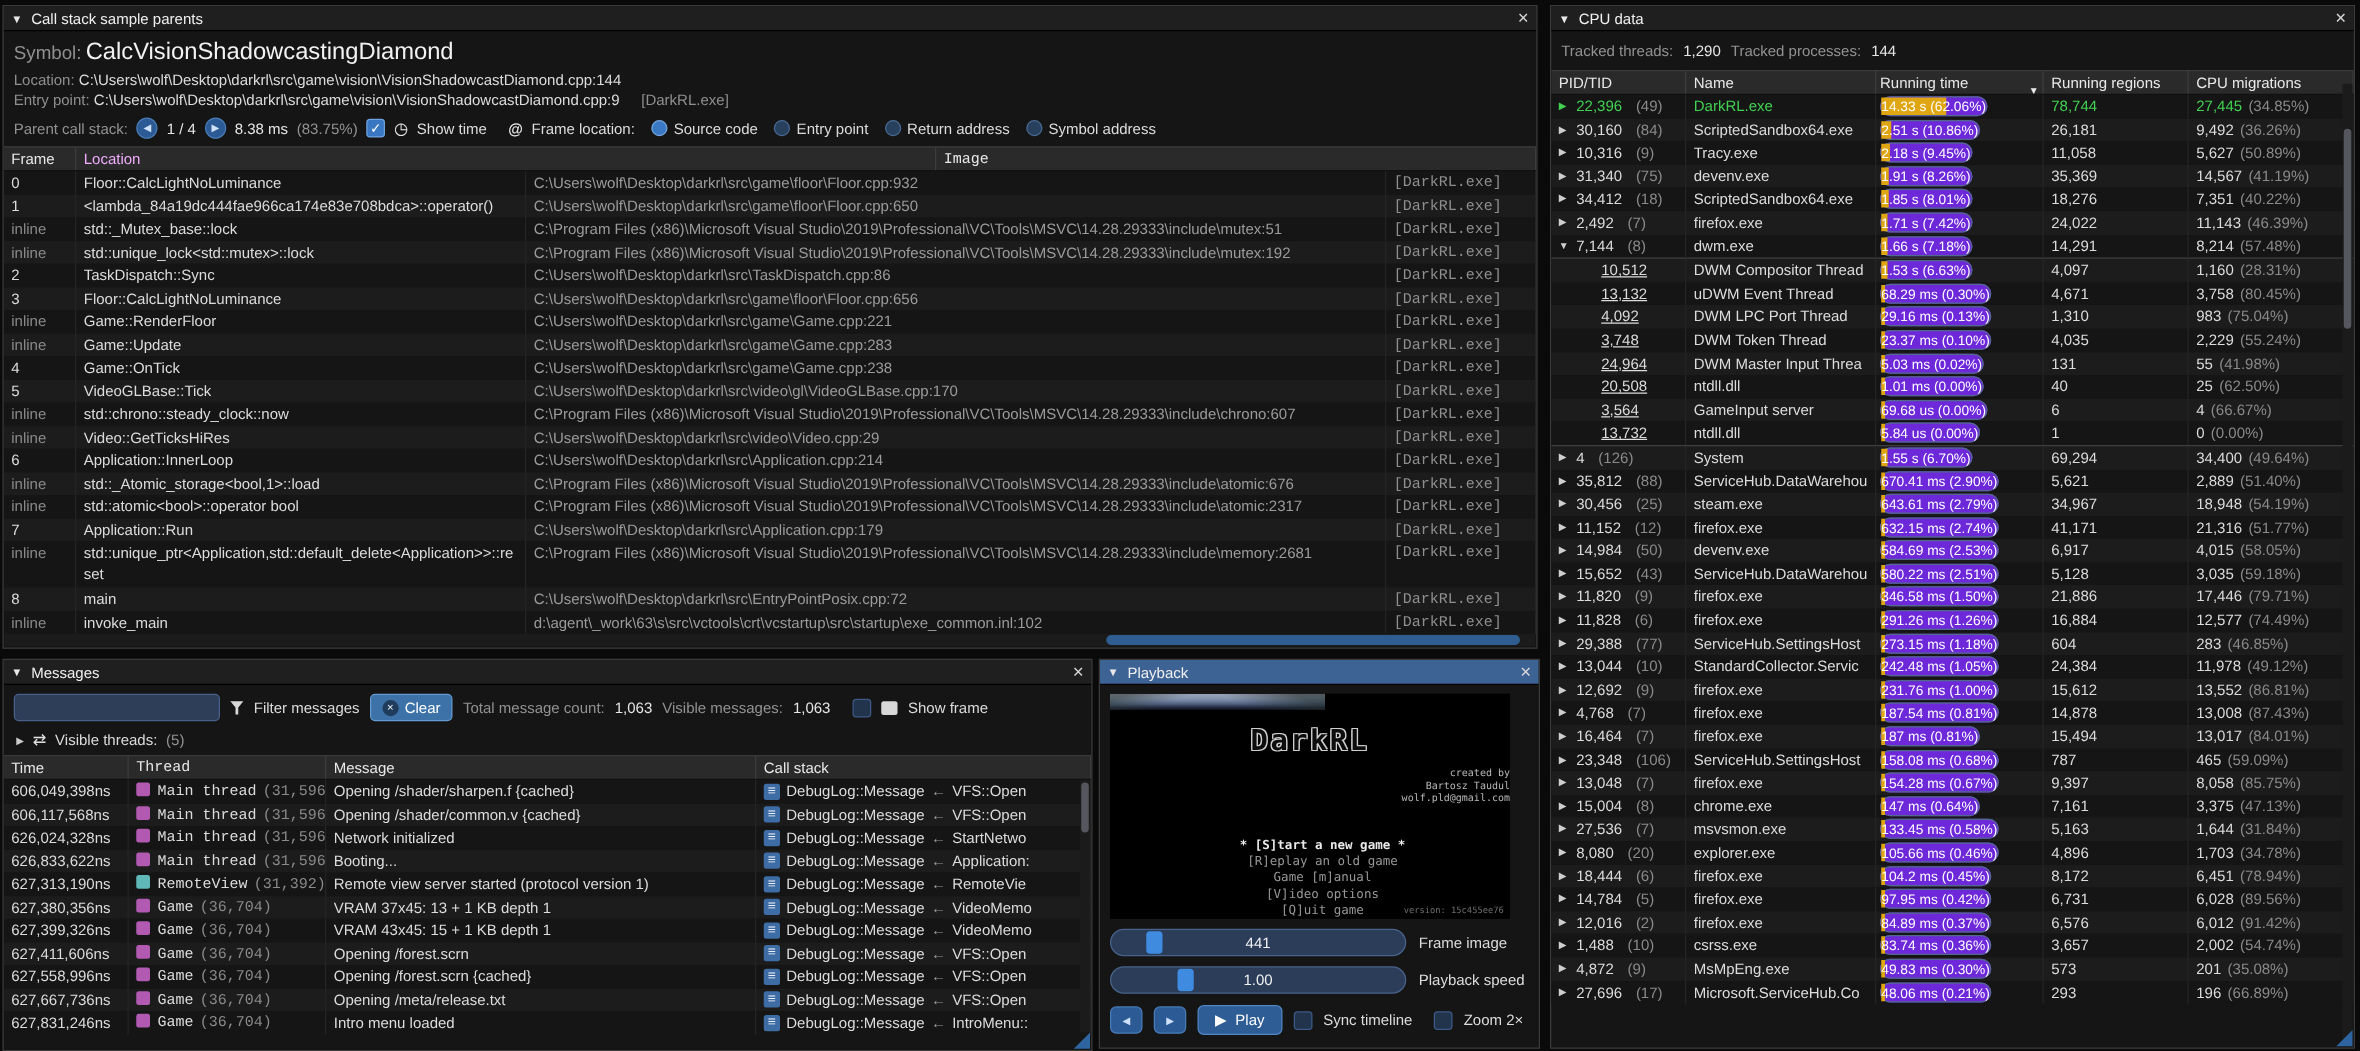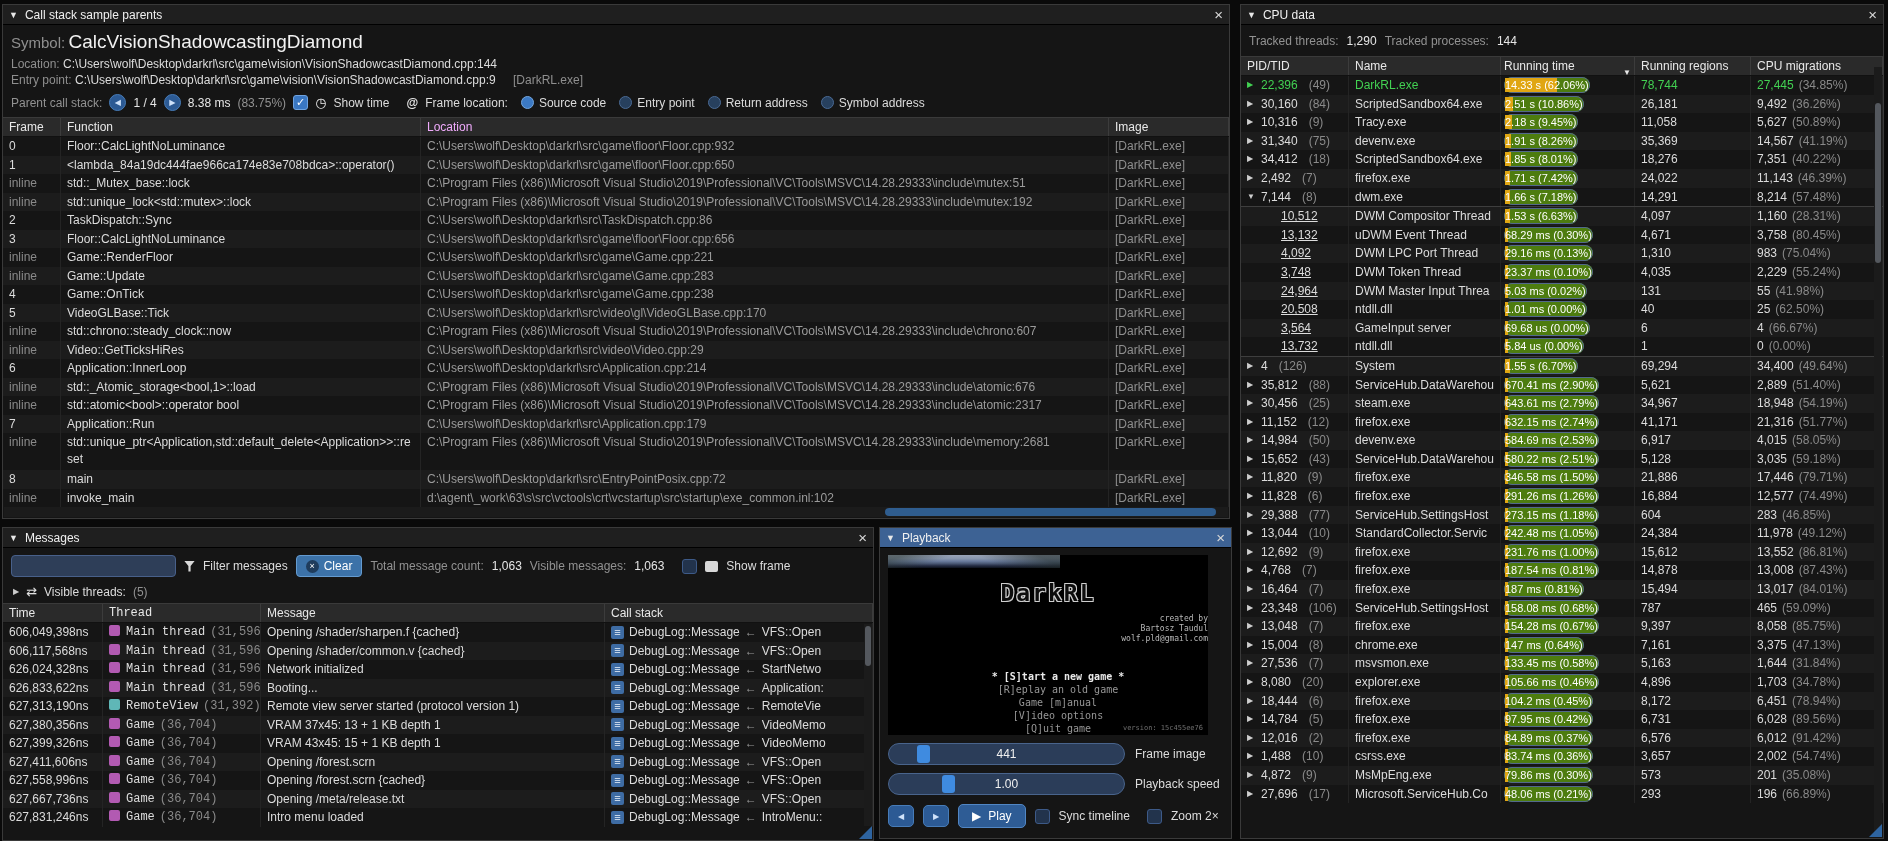--- a/index.html
+++ b/index.html
@@ -45,21 +45,21 @@
 
   .table { width:100%; }
   .thead { display:flex; background:#2a2a2a; border-top:1px solid #3a3a3a; border-bottom:1px solid #111;
     height:20px; line-height:19px; color:#e8e8e8; }
   .thead > span { border-right:1px solid #3c3c3c; padding:0 6px; overflow:hidden; white-space:nowrap; }
   .row { display:flex; min-height:18.5px; line-height:18.5px; }
   .row > span { border-right:1px solid #242424; padding:0 6px; overflow:hidden; white-space:nowrap; }
   .tbody .row:nth-child(even) { background:#1c1c1c; }
   .tbody .row:nth-child(odd)  { background:#151515; }
 
-  .c-frame { width:58px; }  .c-func { width:360px; } .c-loc { width:688px; color:#9b9b9b; } .c-img { flex:1; color:#8f8f8f; }
+  .c-frame { width:58px; }  .c-func { width:360px; } .c-loc { width:688px; color:#9b9b9b; } .c-img { flex:1; color:#8f8f8f;font-family:Liberation Mono, monospace; }
   .row.inl .c-frame { color:#8a8a8a; }
   .row.wrap { min-height:37px; }
   .row.wrap .c-func, .row.wrap .c-loc { white-space:normal; word-break:break-all; line-height:17px; padding-top:1px; }
   .hscroll { position:absolute; left:1px; bottom:1px; width:1224px; height:10px; background:#1b1b1b; }
   .hscroll .thumb { position:absolute; left:72%; width:27%; top:1px; bottom:1px; background:#2f5d8f; border-radius:4px; }
 
   
   .m-toolbar { display:flex; align-items:center; gap:8px; padding:7px 8px; white-space:nowrap; overflow:hidden; }
   .filter-input { width:165px; height:22px; background:#2e3e58; border:1px solid #48608a; border-radius:4px; }
   .funnel { display:inline-block; width:11px; height:11px; background:#d8d8d8;
@@ -115,21 +115,21 @@
   .play-btn { display:inline-flex; align-items:center; gap:7px; height:24px; padding:0 13px; background:#2e5c95;
     border:1px solid #5186c4; border-radius:5px; color:#fff; cursor:pointer; }
   .pb-status { display:flex; gap:9px; margin:9px 0 0 10px; }
 
   
   .tracked-line { display:flex; gap:8px; align-items:center; padding:9px 8px 8px 8px; }
   .p-pid { width:108px; display:flex; align-items:center; gap:6px; }
   .p-pid .tree-arrow { font-size:8px; color:#cfcfcf; width:8px; flex:0 0 auto; }
   .p-name { width:152px; } .p-time { width:134px; padding:0 3px !important; }
   .p-reg { width:116px; } .p-mig { flex:1; }
-  .p-time .pill { position:relative; height:15px; margin-top:1px; background:#4d7c0f; border:1px solid #52698c;
+  .p-time .pill { position:relative; height:15px; margin-top:1px; background:#6d28d9; border:1px solid #52698c;
     border-radius:8px; overflow:hidden; }
   .pill .fill { position:absolute; left:0; top:0; bottom:0; background:#e0a612; min-width:3px; }
   .pill .txt { position:relative; text-align:center; font-size:11px; line-height:14px; color:#fff; }
   .migp, .tcp { color:#8a8a8a; margin-left:5px; }
   .cpurow { min-height:18.6px; line-height:18.6px; }
   .cpurow.green, .cpurow.green .p-pid, .cpurow.green .p-name, .cpurow.green .p-reg, .cpurow.green .p-mig,
   .cpurow.green .tree-arrow { color:#42d152; }
   .cpurow.child .p-pid { padding-left:26px;text-decoration:underline; }
   .cpurow.sep-t { border-top:1px solid #3e3e3e; }
   .sort-ic { float:right; font-size:8px; margin-top:6px; color:#e8e8e8; }
@@ -188,21 +188,20 @@
         <span>Return address</span>
       </span>
       <span class="radio-item">
         <span class="radio"></span>
         <span>Symbol address</span>
       </span>
     </div>
   <div class="table">
     <div class="thead">
       <span class="c-frame">Frame</span>
-      <span class="c-func">Function</span>
       <span class="c-loc" style="color:#f0abfc">Location</span>
       <span class="c-img" style="color:#e8e8e8">Image</span>
     </div>
     <div class="tbody">
 
     <div class="row">
           <span class="c-frame">0</span>
           <span class="c-func">Floor::CalcLightNoLuminance</span>
           <span class="c-loc">C:\Users\wolf\Desktop\darkrl\src\game\floor\Floor.cpp:932</span>
           <span class="c-img">[DarkRL.exe]</span>
@@ -981,21 +980,21 @@
           <span class="p-reg">3,657</span>
           <span class="p-mig"><span>2,002</span><span class="migp">(54.74%)</span></span>
         </div>
         <div class="row cpurow">
           <span class="p-pid">
             <span class="tree-arrow">▶</span>
             <span>4,872</span>
             <span class="tcp">(9)</span>
           </span>
           <span class="p-name">MsMpEng.exe</span>
-          <span class="p-time"><span class="pill"><span class="fill" style="width: 1%;"></span><span class="txt">79.86 ms (0.30%)</span></span></span>
+          <span class="p-time"><span class="pill"><span class="fill" style="width: 1%;"></span><span class="txt">49.83 ms (0.30%)</span></span></span>
           <span class="p-reg">573</span>
           <span class="p-mig"><span>201</span><span class="migp">(35.08%)</span></span>
         </div>
         <div class="row cpurow">
           <span class="p-pid">
             <span class="tree-arrow">▶</span>
             <span>27,696</span>
             <span class="tcp">(17)</span>
           </span>
           <span class="p-name">Microsoft.ServiceHub.Co</span>

